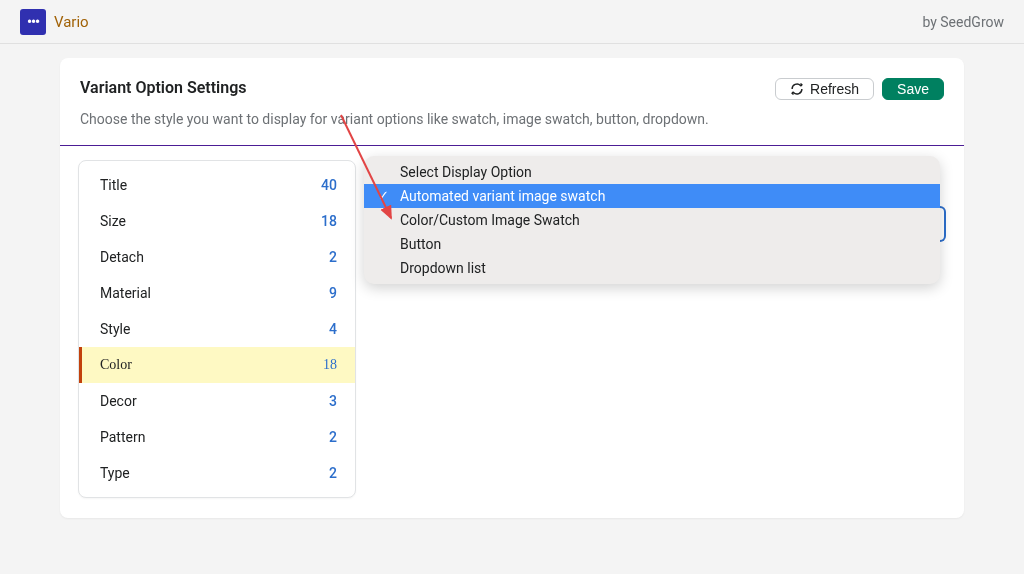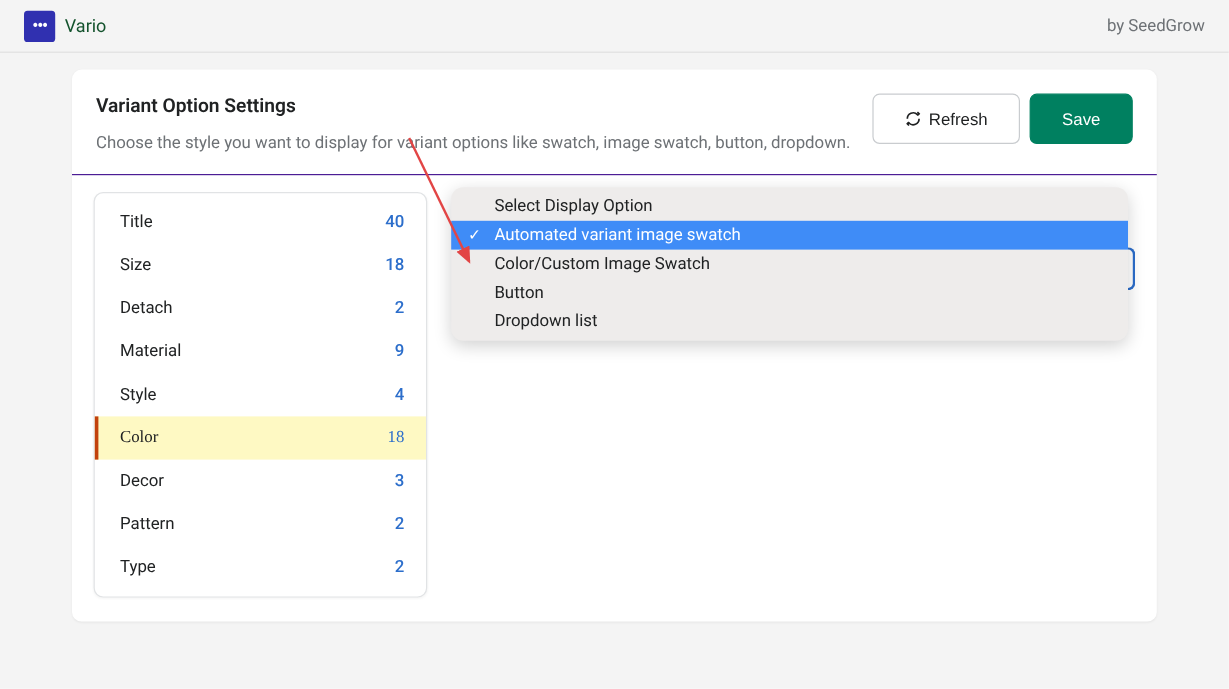--- a/index.html
+++ b/index.html
@@ -36,21 +36,21 @@
       display: flex;
       align-items: center;
       justify-content: center;
       color: white;
       font-size: 14px;
       font-weight: bold;
       letter-spacing: -1px;
     }
     .app-name {
       font-size: 15px;
-      color: #14532d;
+      color: #a16207;
     }
     .topbar-right {
       font-size: 14px;
       color: #6d7175;
     }
     .main-card {
       margin: 14px 60px;
       background: white;
       border-radius: 8px;
       box-shadow: 0 1px 2px rgba(0,0,0,0.05);
@@ -73,22 +73,22 @@
     }
     .card-subtitle {
       font-size: 14px;
       color: #6d7175;
     }
     .card-header-right {
       display: flex;
       gap: 8px;
     }
     .btn {
-      height: 42px;
-      padding: 0 26px;
+      height: 22px;
+      padding: 0 14px;
       border-radius: 6px;
       font-size: 14px;
       cursor: pointer;
       display: flex;
       align-items: center;
       gap: 6px;
     }
     .btn-secondary {
       background: white;
       border: 1px solid #c9cccf;
@@ -96,21 +96,21 @@
     }
     .btn-primary {
       background: #008060;
       border: 1px solid #008060;
       color: #ffffff;
       font-weight: 500;
     }
     .card-body {
       padding: 14px 18px 20px 18px;
       display: flex;
-      gap: 26px;
+      gap: 14px;
       position: relative;
     }
     .sidebar {
       width: 278px;
       background: white;
       border: 1px solid #e1e3e5;
       border-radius: 8px;
       padding: 6px 0;
       box-shadow: 0 1px 2px rgba(0,0,0,0.04);
     }

